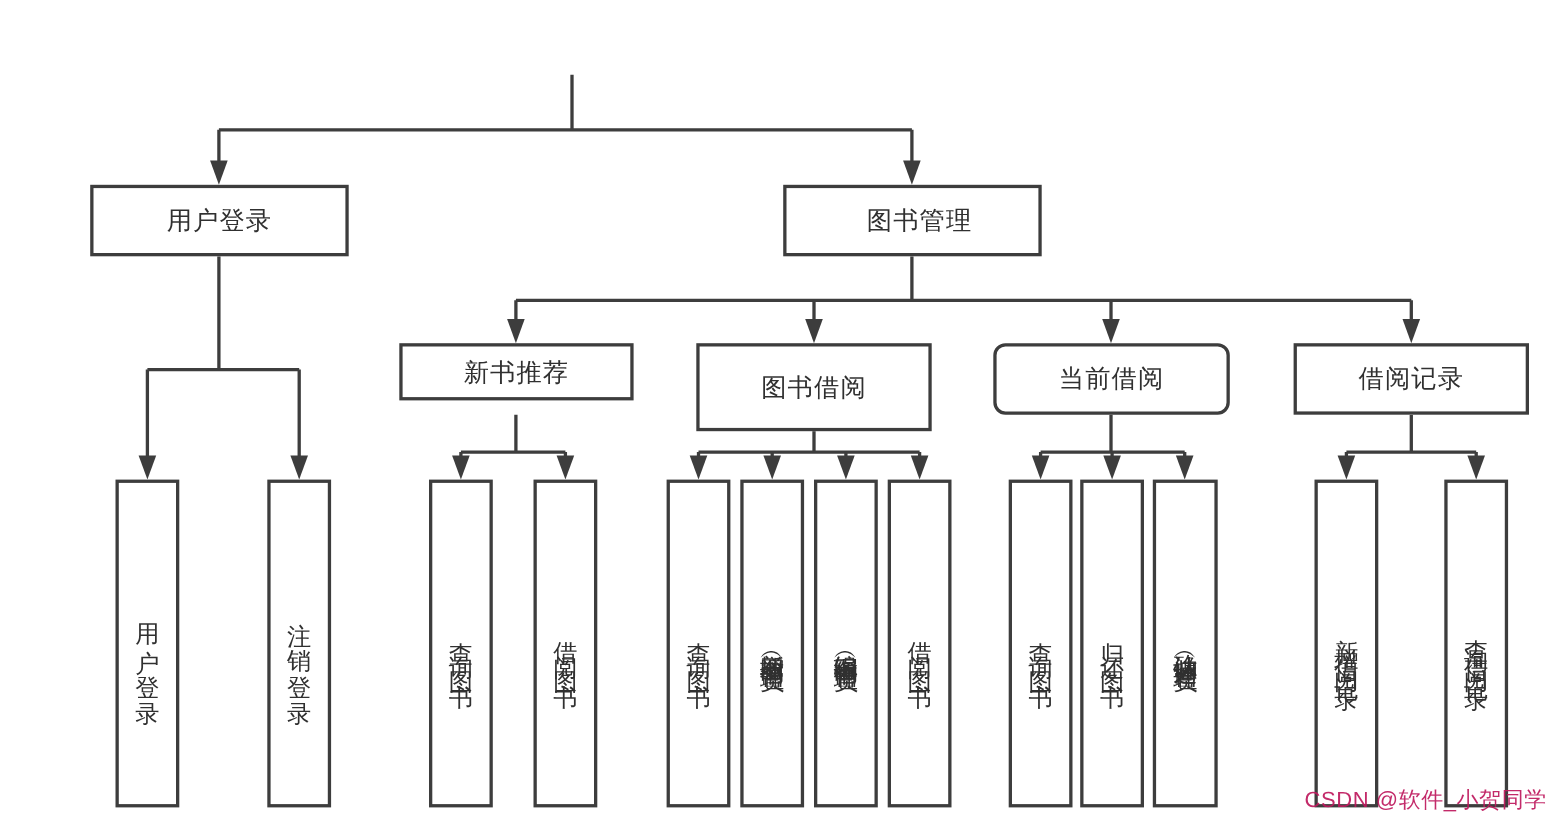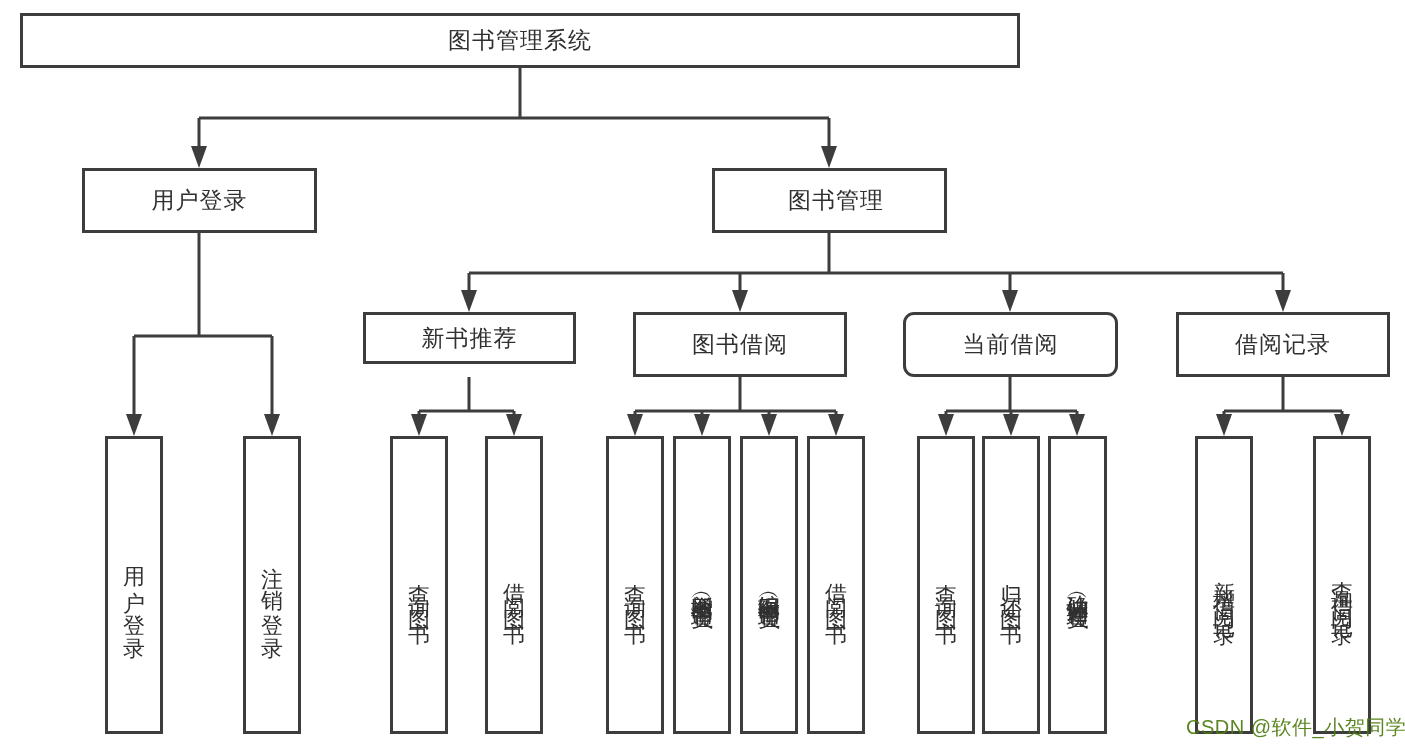--- a/index.html
+++ b/index.html
@@ -20,33 +20,33 @@
   }
   .ls-a .lbl{letter-spacing:24px;padding-top:24px;}
   .ls-b .lbl{letter-spacing:13px;padding-top:13px;}
   .ls-c .lbl{letter-spacing:9px;padding-top:9px;}
   .ls-d .lbl{letter-spacing:2px;padding-top:2px;}
 
   #n-root{left:20px;top:13px;width:1000px;height:55px;}
   #n-userlogin{left:82px;top:168px;width:235px;height:65px;}
   #n-bookmgmt{left:712px;top:168px;width:235px;height:65px;padding-left:13px;}
   #n-newbook{left:363px;top:312px;width:213px;height:52px;}
-  #n-borrow{left:633px;top:312px;width:214px;height:65px;}
+  #n-borrow{left:633px;top:312px;width:214px;height:80px;}
   #n-current{left:903px;top:312px;width:215px;height:65px;border-radius:11px;}
   #n-records{left:1176px;top:312px;width:214px;height:65px;}
 
   #v-ul1{left:105px;} #v-ul2{left:243px;}
   #v-nb1{left:390px;} #v-nb2{left:485px;}
   #v-bb1{left:606px;} #v-bb2{left:673px;} #v-bb3{left:740px;} #v-bb4{left:807px;}
   #v-cb1{left:917px;} #v-cb2{left:982px;} #v-cb3{left:1048px;width:59px;}
   #v-br1{left:1195px;} #v-br2{left:1313px;}
 
   .watermark{
     position:absolute;left:1186px;top:714px;z-index:3;
-    font-size:20px;color:#4d7c0f;opacity:.92;white-space:nowrap;letter-spacing:.5px;
+    font-size:20px;color:#be185d;opacity:.92;white-space:nowrap;letter-spacing:.5px;
   }
 </style>
 </head>
 <body>
 
 <div class="canvas">
 
   <svg class="wires" width="1405" height="747" viewBox="0 0 1405 747">
     <g stroke="#3d3d3d" stroke-width="3" fill="none">
       <path d="M520 68 V118 M199 118 H829 M199 118 V148 M829 118 V148"></path>
@@ -73,23 +73,20 @@
       <polygon points="761,414 777,414 769,436"></polygon>
       <polygon points="828,414 844,414 836,436"></polygon>
       <polygon points="938,414 954,414 946,436"></polygon>
       <polygon points="1003,414 1019,414 1011,436"></polygon>
       <polygon points="1069,414 1085,414 1077,436"></polygon>
       <polygon points="1216,414 1232,414 1224,436"></polygon>
       <polygon points="1334,414 1350,414 1342,436"></polygon>
     </g>
   </svg>
 
-  <div class="node" id="n-root">
-    <span class="lbl">图书管理系统</span>
-  </div>
 
   <div class="node" id="n-userlogin">
     <span class="lbl">用户登录</span>
   </div>
   <div class="node" id="n-bookmgmt">
     <span class="lbl">图书管理</span>
   </div>
 
   <div class="node" id="n-newbook">
     <span class="lbl">新书推荐</span>

